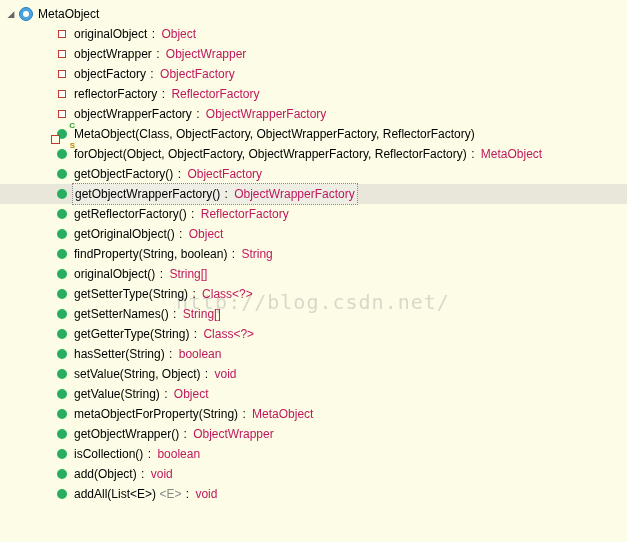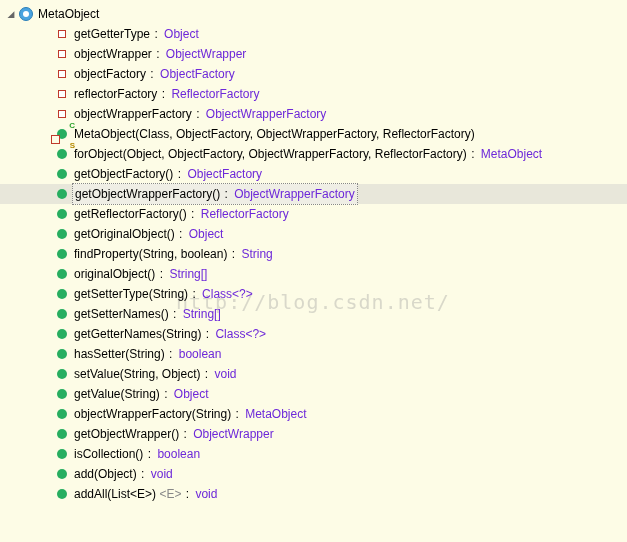--- a/index.html
+++ b/index.html
@@ -98,21 +98,21 @@
       top: -4px;
       font-size: 8px;
       font-weight: bold;
       line-height: 8px;
     }
     .badge-c { color: #2aa02a; }
     .badge-s { color: #b58900; }
     .label-wrap { display: inline-block; }
     .member-name { color: #000; }
     .type-sep { color: #000; margin: 0 3px 0 1px; }
-    .type-name { color: #6d28d9; }
+    .type-name { color: #be185d; }
     .generic { color: #888; }
   </style>
 </head>
 <body>
 
 <div class="watermark">http://blog.csdn.net/</div>
 
 <div id="tree">
     <div class="row indent0">
       <span class="expander">◢</span>
@@ -122,21 +122,21 @@
           <circle cx="8" cy="8" r="3" fill="#fff"></circle>
         </svg>
       </span>
       <span class="member-name">MetaObject</span>
     </div>
     <div class="row indent1">
       <span class="expander"></span>
       <span class="icon">
         <span class="icon-field-priv"></span>
       </span>
-      <span class="label-wrap"><span class="member-name">getGetterType</span><span class="type-sep"> : </span><span class="type-name">Object</span></span>
+      <span class="label-wrap"><span class="member-name">originalObject</span><span class="type-sep"> : </span><span class="type-name">Object</span></span>
     </div>
     <div class="row indent1">
       <span class="expander"></span>
       <span class="icon">
         <span class="icon-field-priv"></span>
       </span>
       <span class="label-wrap"><span class="member-name">objectWrapper</span><span class="type-sep"> : </span><span class="type-name">ObjectWrapper</span></span>
     </div>
     <div class="row indent1">
       <span class="expander"></span>
@@ -229,21 +229,21 @@
       <span class="icon">
         <span class="icon-method"></span>
       </span>
       <span class="label-wrap"><span class="member-name">getSetterNames()</span><span class="type-sep"> : </span><span class="type-name">String[]</span></span>
     </div>
     <div class="row indent1">
       <span class="expander"></span>
       <span class="icon">
         <span class="icon-method"></span>
       </span>
-      <span class="label-wrap"><span class="member-name">getGetterNames(String)</span><span class="type-sep"> : </span><span class="type-name">Class&lt;?&gt;</span></span>
+      <span class="label-wrap"><span class="member-name">getGetterType(String)</span><span class="type-sep"> : </span><span class="type-name">Class&lt;?&gt;</span></span>
     </div>
     <div class="row indent1">
       <span class="expander"></span>
       <span class="icon">
         <span class="icon-method"></span>
       </span>
       <span class="label-wrap"><span class="member-name">hasSetter(String)</span><span class="type-sep"> : </span><span class="type-name">boolean</span></span>
     </div>
     <div class="row indent1">
       <span class="expander"></span>
@@ -257,21 +257,21 @@
       <span class="icon">
         <span class="icon-method"></span>
       </span>
       <span class="label-wrap"><span class="member-name">getValue(String)</span><span class="type-sep"> : </span><span class="type-name">Object</span></span>
     </div>
     <div class="row indent1">
       <span class="expander"></span>
       <span class="icon">
         <span class="icon-method"></span>
       </span>
-      <span class="label-wrap"><span class="member-name">objectWrapperFactory(String)</span><span class="type-sep"> : </span><span class="type-name">MetaObject</span></span>
+      <span class="label-wrap"><span class="member-name">metaObjectForProperty(String)</span><span class="type-sep"> : </span><span class="type-name">MetaObject</span></span>
     </div>
     <div class="row indent1">
       <span class="expander"></span>
       <span class="icon">
         <span class="icon-method"></span>
       </span>
       <span class="label-wrap"><span class="member-name">getObjectWrapper()</span><span class="type-sep"> : </span><span class="type-name">ObjectWrapper</span></span>
     </div>
     <div class="row indent1">
       <span class="expander"></span>

